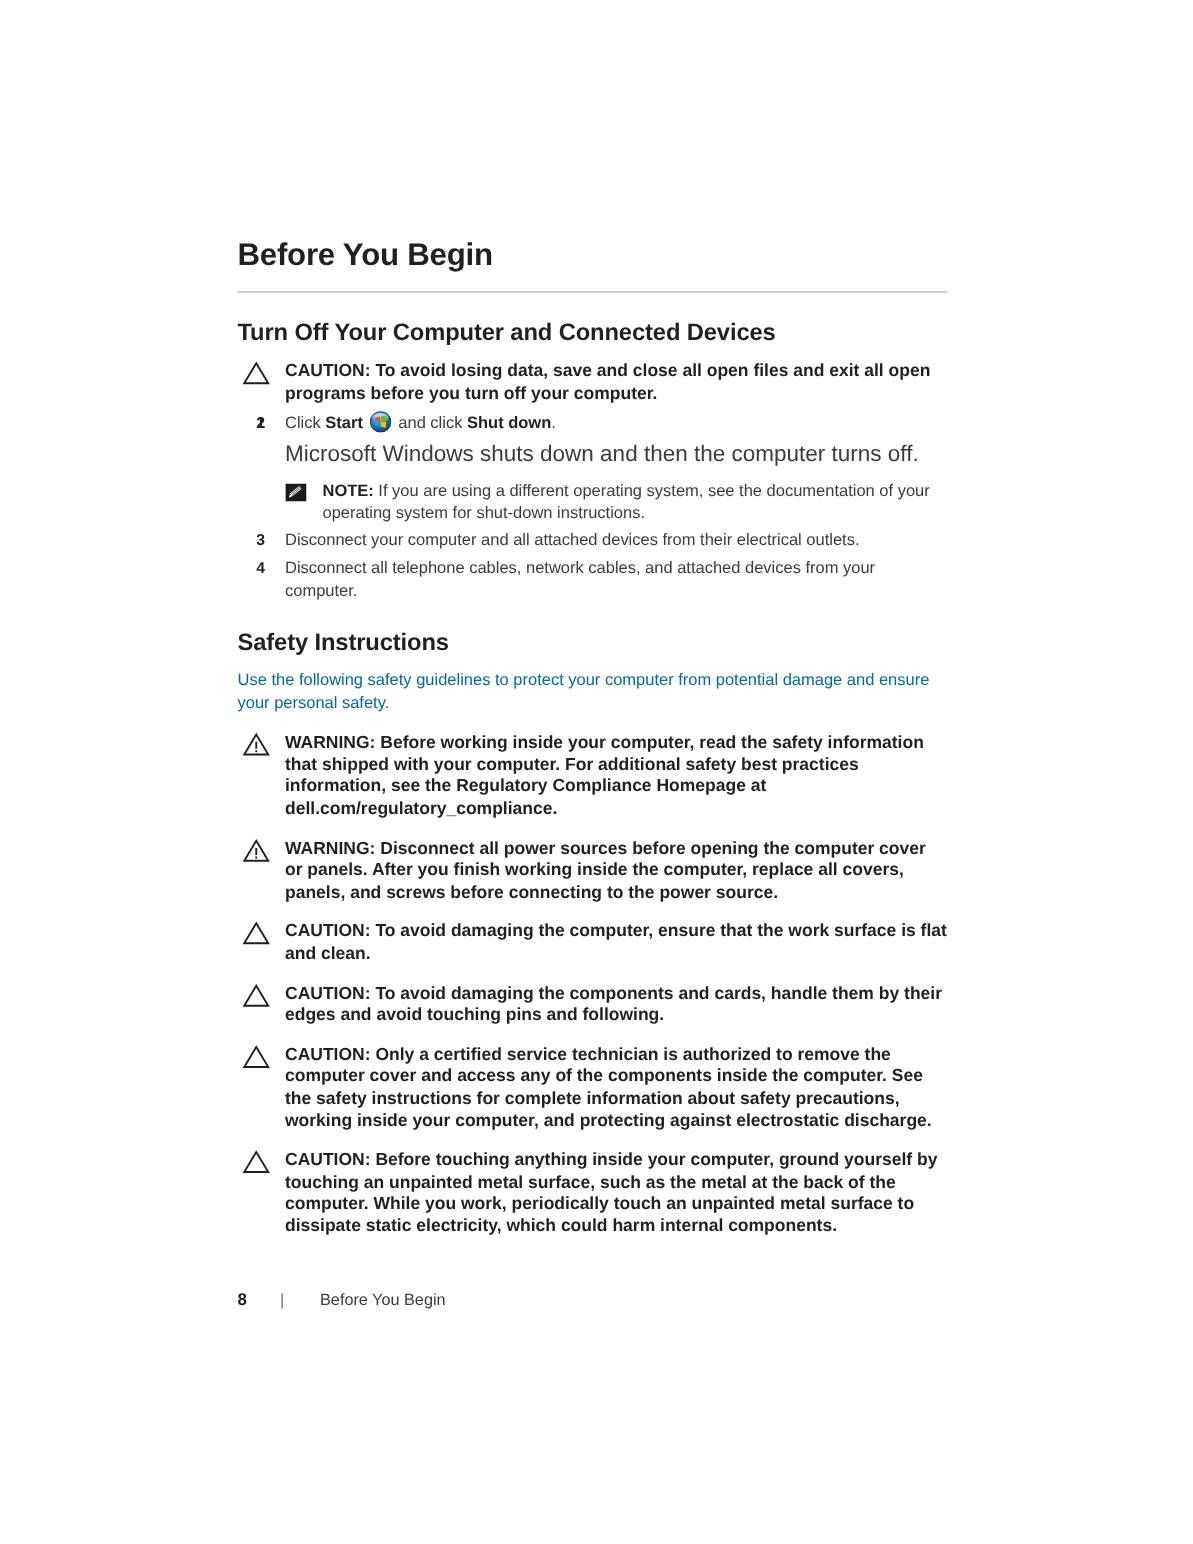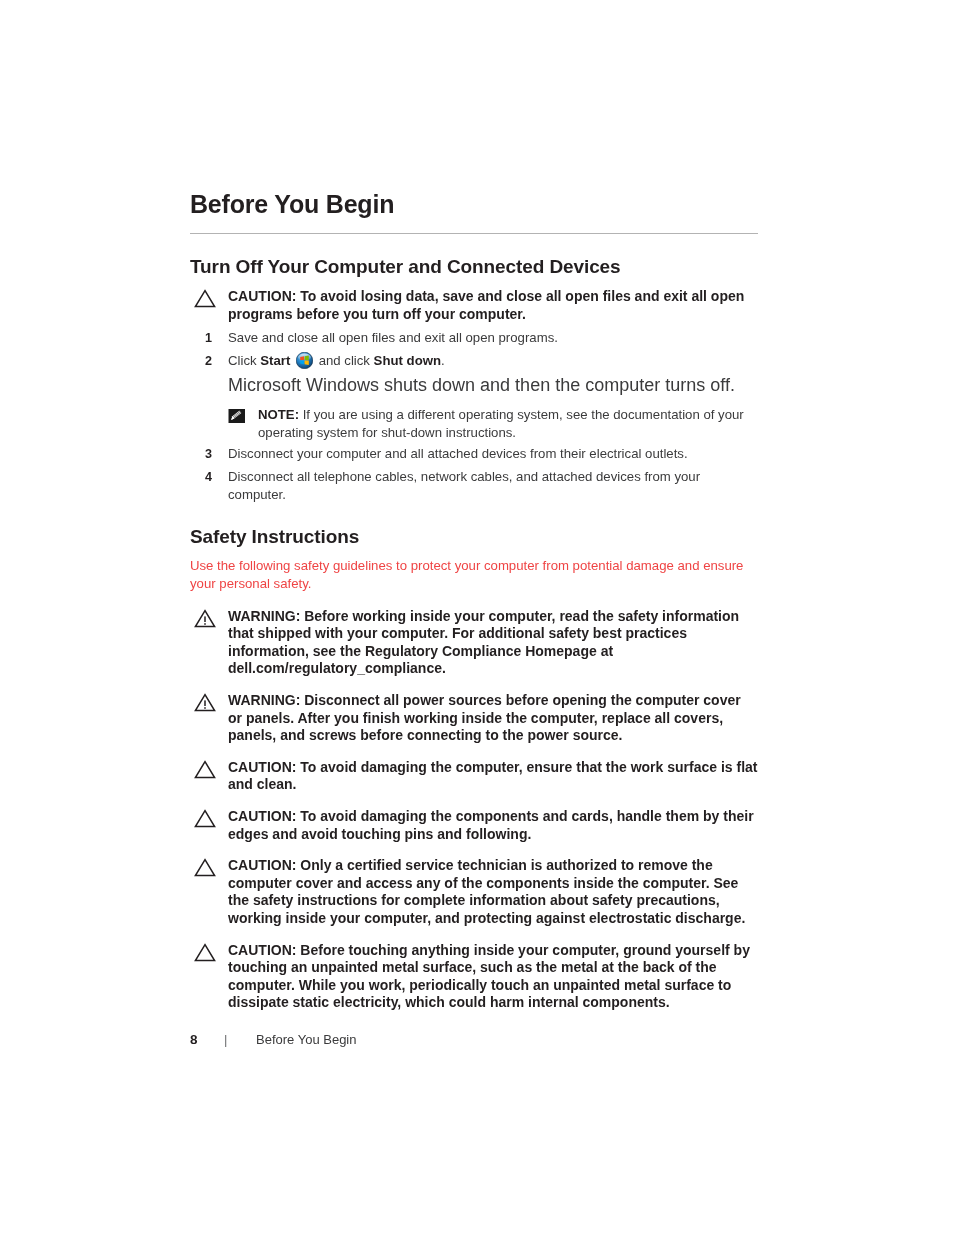--- a/index.html
+++ b/index.html
@@ -50,21 +50,21 @@
     line-height: 1.2;
     letter-spacing: -0.1px;
   }
   .h2.first { margin-top: 22px; }
   .h2.safety { margin-top: 22px; }
 
   
   .body-text {
     font-size: 13.2px;
     line-height: 18.3px;
-    color: #ef4444;
+    color: #0369a1;
     margin: 0;
   }
 
   
   .admon {
     position: relative;
     padding-left: 38px;
     margin-top: 9px;
     font-size: 14px;
     line-height: 17.6px;
@@ -187,21 +187,20 @@
         <path d="M11 1.6 L20.6 17.6 L1.4 17.6 Z" fill="none" stroke="#231f20" stroke-width="1.5" stroke-linejoin="miter"></path>
       </svg>
     </span>
     <span class="admon-label">CAUTION:</span><span> To avoid losing data, save and close all open files and exit all open programs before you turn off your computer.</span>
   </div>
 
   <ol class="steps">
 
     <li class="step">
       <span class="step-num">1</span>
-      <span>Save and close all open files and exit all open programs.</span>
     </li>
 
     <li class="step">
       <span class="step-num">2</span>
       <span>Click </span><span class="b">Start</span>
       <span class="win-orb">
         <svg width="17" height="17" viewBox="0 0 17 17">
           <defs>
             <radialGradient id="orbGrad" cx="40%" cy="32%" r="78%">
               <stop offset="0%" stop-color="#6fb6e8"></stop>

